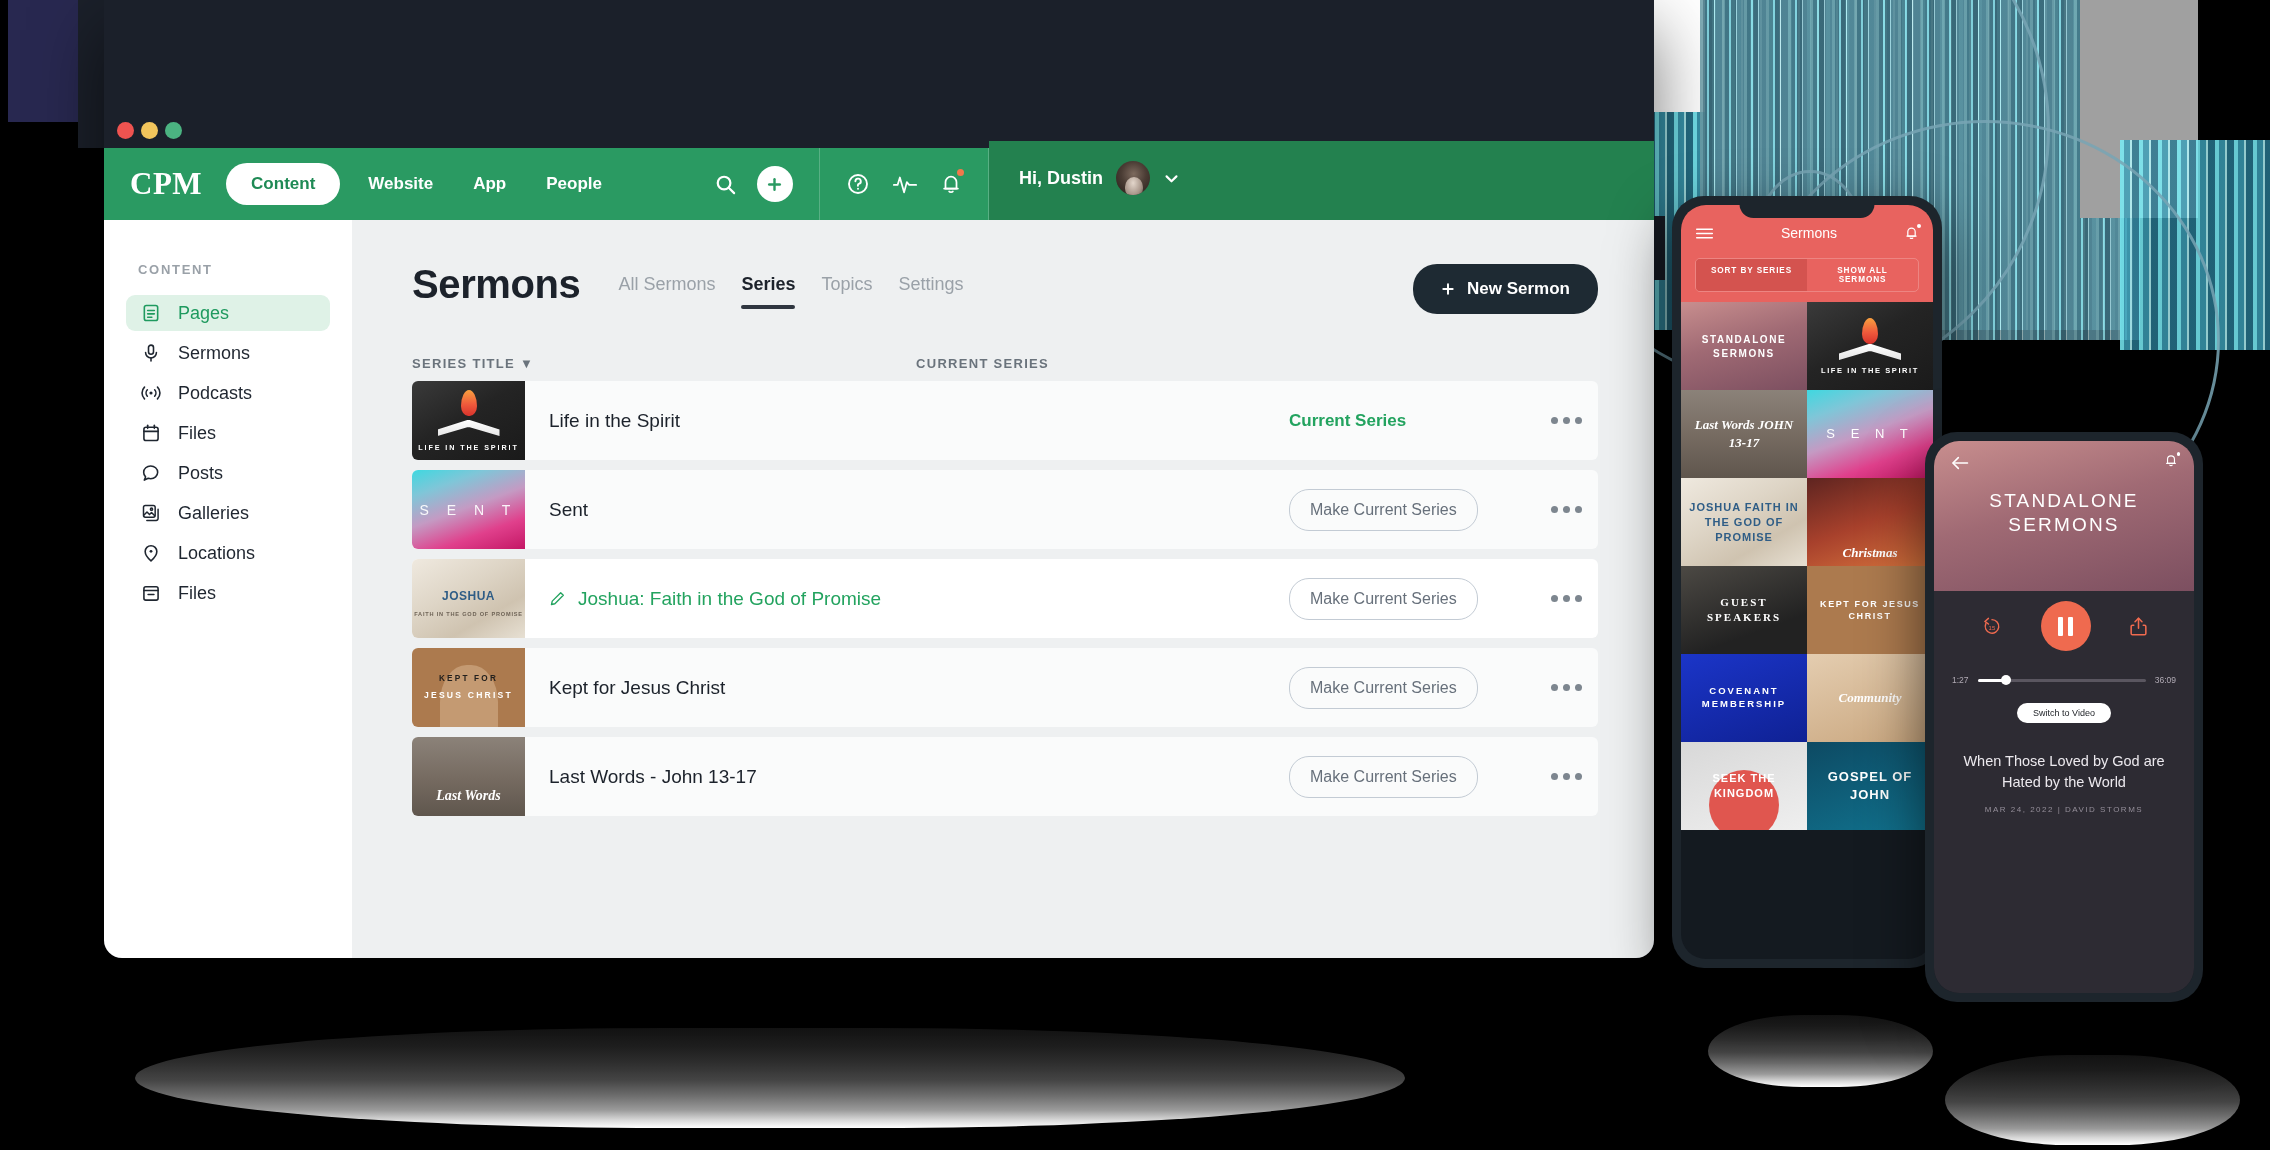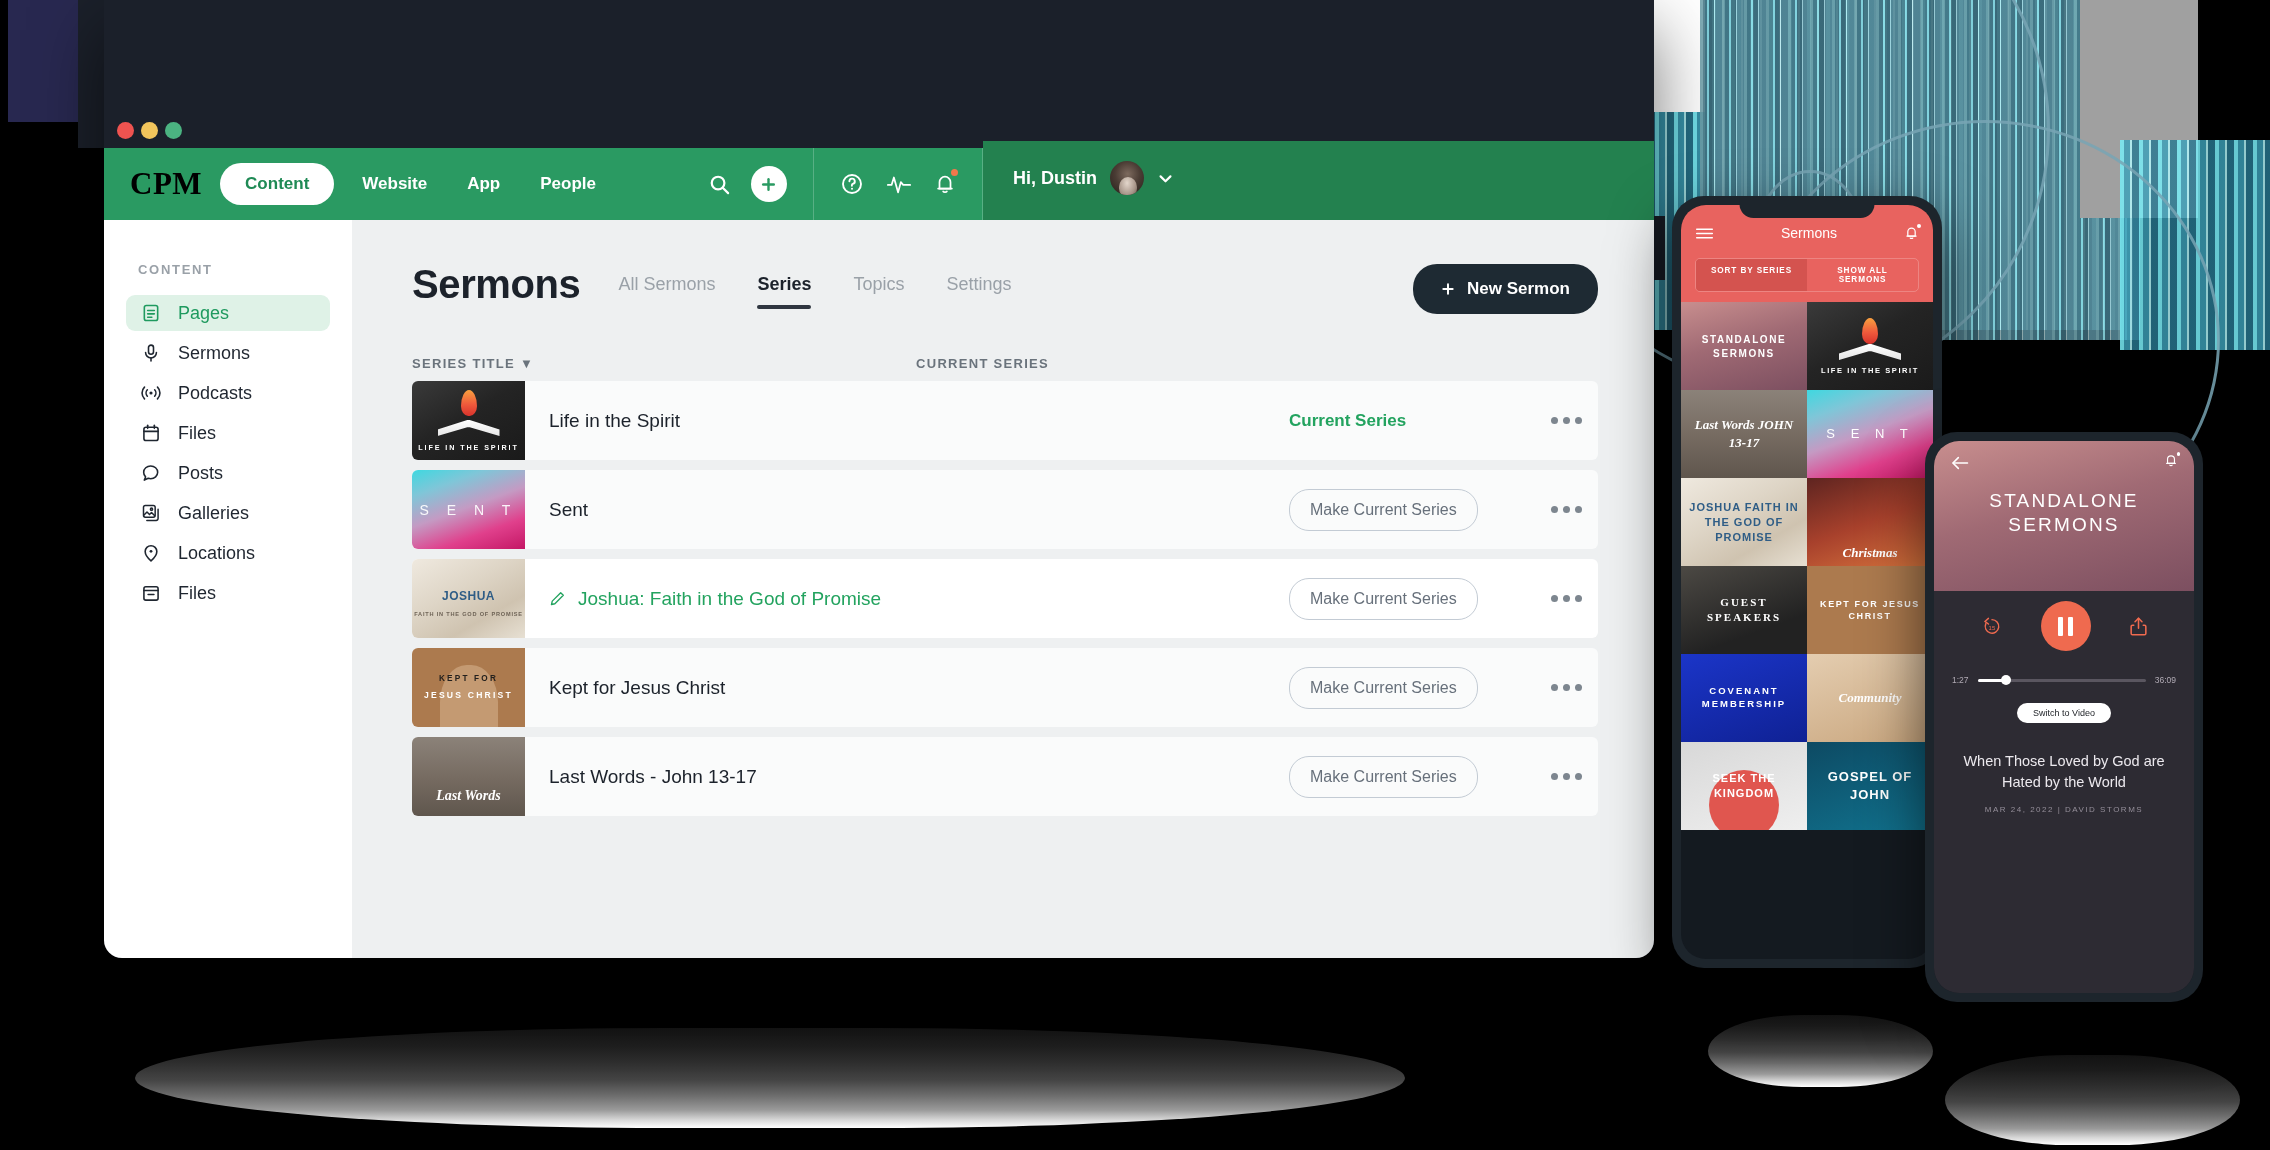--- a/index.html
+++ b/index.html
@@ -65,22 +65,22 @@
   .dot.yel{ left:37px; background:#f2c55c; }
   .dot.grn{ left:61px; background:#4bb381; }
 
   
   #appheader {
     position:absolute; left:0; top:148px; width:100%; height:72px;
     background:#2a9a62; display:flex; align-items:center;
   }
   #hdr-left { display:flex; align-items:center; padding-left:26px; gap:0px; flex:0 0 auto; }
   .brand {
-    color:#000000; font-family:"Liberation Serif", serif; font-weight:700;
-    font-size:31px; letter-spacing:.5px; margin-right:18px;
+    color:#ffffff; font-family:"Liberation Serif", serif; font-weight:700;
+    font-size:31px; letter-spacing:.5px; margin-right:24px;
   }
   .navpill {
     background:#fff; color:#1f8a55; font-weight:700; font-size:17px;
     padding:11px 25px; border-radius:22px; margin-right:8px; cursor:pointer;
   }
   .navitem { color:#fff; font-weight:700; font-size:17px; padding:11px 20px; cursor:pointer; }
   #hdr-mid { display:flex; align-items:center; margin-left:92px; gap:20px; padding-right:26px; }
   .circ-plus {
     width:36px; height:36px; border-radius:50%; background:#fff;
     display:flex; align-items:center; justify-content:center; cursor:pointer;
@@ -112,21 +112,21 @@
     display:flex; align-items:center; gap:16px; height:36px; padding:0 14px;
     border-radius:9px; margin-bottom:4px; cursor:pointer;
     color:#1f2630; font-size:18px;
   }
   .side-item.active { background:#dff2e7; color:#1f9a5f; font-weight:400; }
   .side-ico { width:22px; height:22px; flex:0 0 22px; display:flex; align-items:center; justify-content:center; }
 
   #main { flex:1; background:#eef0f1; padding:44px 56px 0 60px; position:relative; }
   #main-head { display:flex; align-items:flex-start; }
   .page-title { font-size:40px; font-weight:700; color:#1c222b; letter-spacing:-.4px; line-height:1; margin-right:38px; }
-  .tabs { display:flex; align-items:flex-start; gap:42px; padding-top:10px; }
+  .tabs { display:flex; align-items:flex-start; gap:26px; padding-top:10px; }
   .tab { font-size:18px; color:#9aa1a8; cursor:pointer; position:relative; padding-bottom:14px; }
   .tab.active { color:#1c222b; font-weight:700; }
   .tab.active:after {
     content:""; position:absolute; left:0; right:0; bottom:0; height:4px;
     background:#2f3640; border-radius:2px;
   }
   .new-btn {
     margin-left:auto; background:#1e2a33; color:#fff; border-radius:24px;
     padding:15px 28px; display:flex; align-items:center; gap:12px;
     font-size:17px; font-weight:700; cursor:pointer; white-space:nowrap;

